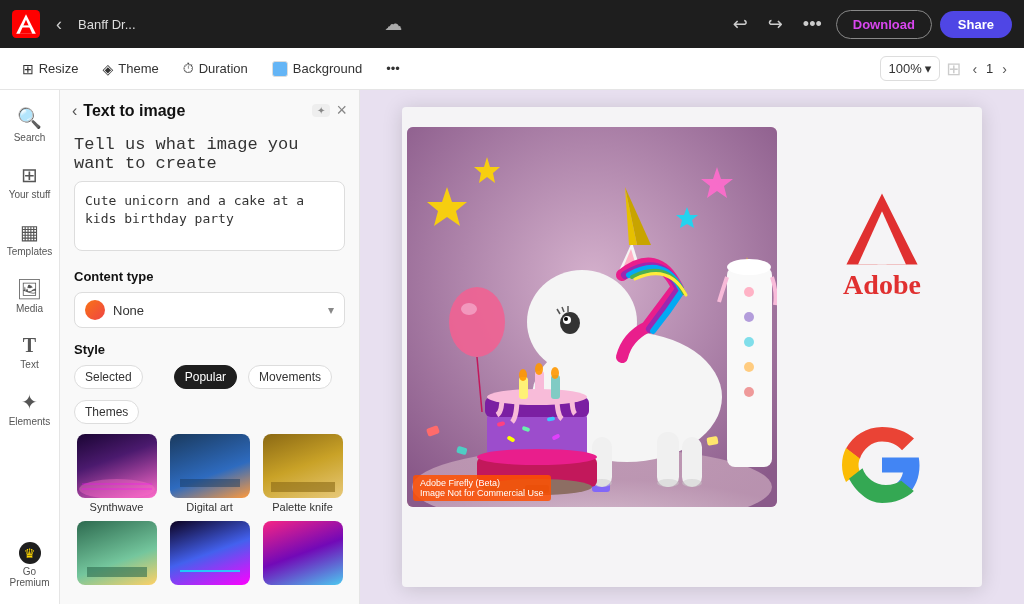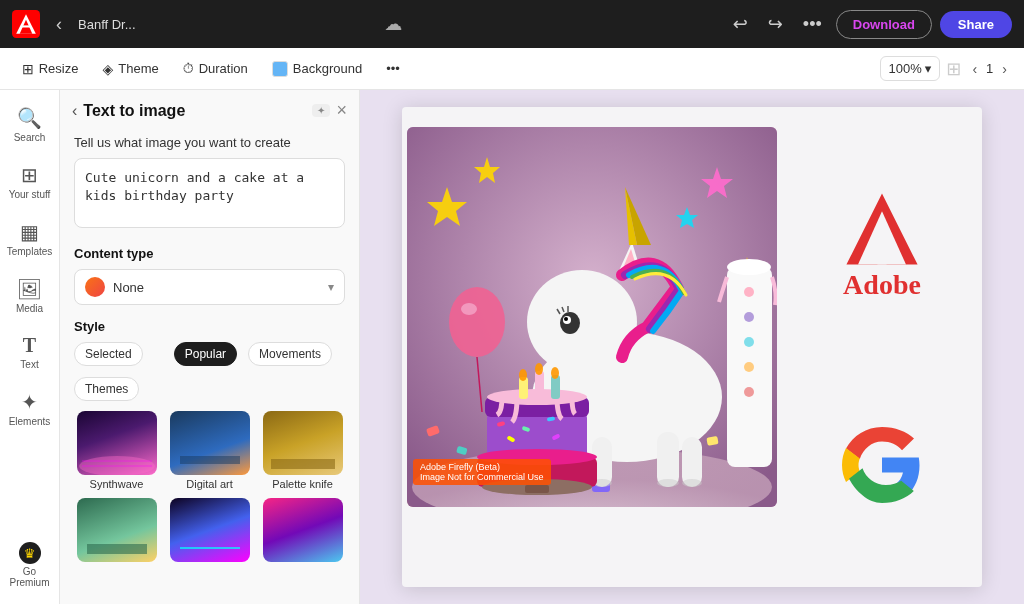--- a/index.html
+++ b/index.html
@@ -218,24 +218,25 @@
       background: none;
       border: none;
       font-size: 18px;
       cursor: pointer;
       color: #888;
     }
     .panel-body {
       padding: 4px 14px 14px 14px;
     }
     .panel-label {
-      font-size: 13px;
+      font-size: 17px;
       color: #333;
       margin-bottom: 8px;
       font-weight: 400;
+      font-family: Liberation Mono, monospace;
     }
     .text-input-area {
       width: 100%;
       min-height: 70px;
       border: 1px solid #ddd;
       border-radius: 8px;
       padding: 10px;
       font-size: 13px;
       color: #333;
       resize: none;
@@ -381,21 +382,21 @@
       flex-direction: column;
       align-items: center;
     }
     
     .google-g {
       width: 80px;
       height: 80px;
     }
     .image-credit {
       position: absolute;
-      bottom: 22px;
+      bottom: 6px;
       left: 6px;
       background: rgba(255,80,0,0.85);
       color: #fff;
       font-size: 9px;
       padding: 3px 7px;
       border-radius: 3px;
     }
 
     
     .synthwave-card {

